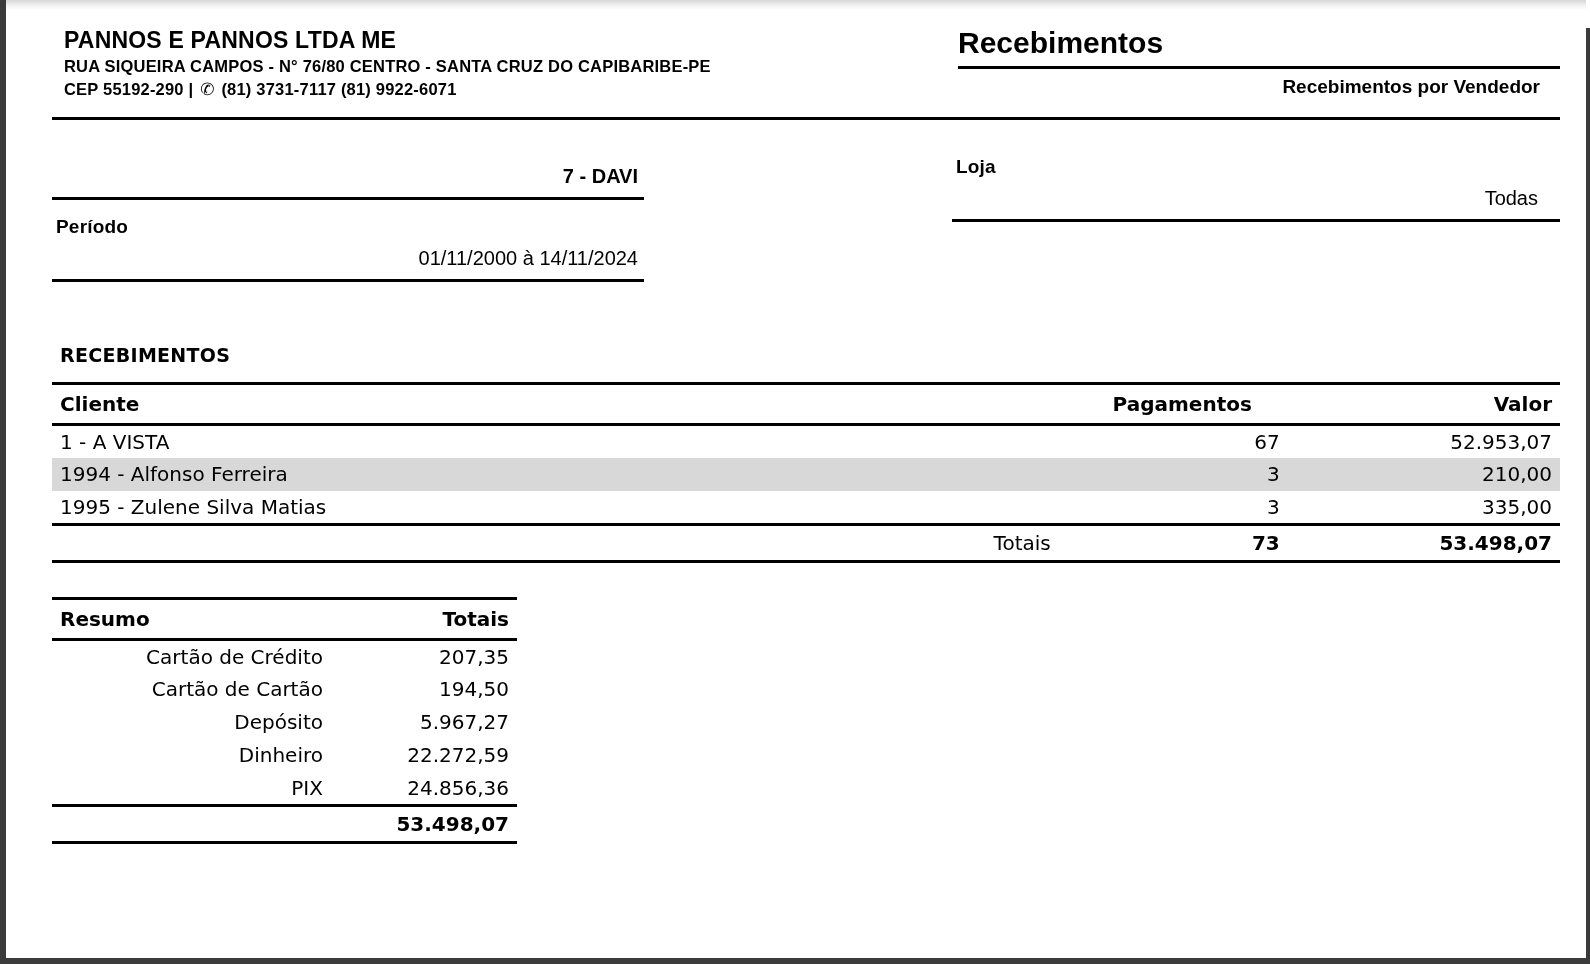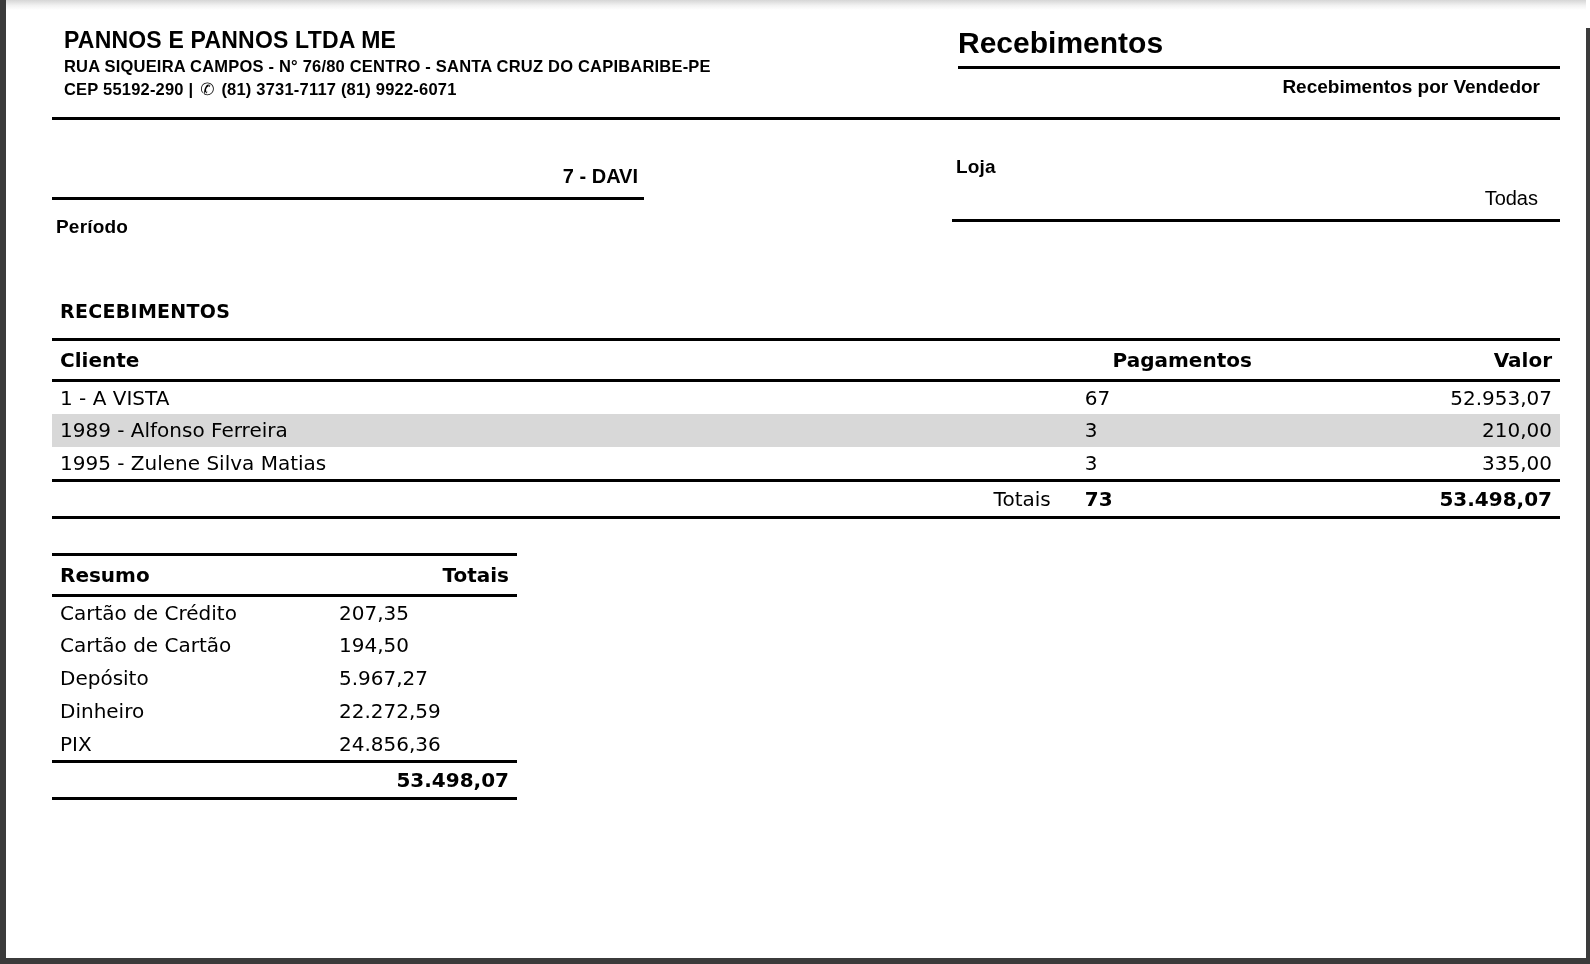--- a/index.html
+++ b/index.html
@@ -52,38 +52,38 @@
   .section-title{font-size:19px;font-weight:bold;margin:0 0 7px 8px;letter-spacing:.3px;}
   table{border-collapse:collapse;width:100%;font-size:20px;margin-top:16px;}
   table.main thead th{
     border-top:3px solid var(--ink);border-bottom:3px solid var(--ink);
     padding:7px 8px;font-size:20px;}
   th.col-cliente{text-align:left;width:1020px;}
   th.col-pagamentos{text-align:center;width:210px;}
   th.col-valor{text-align:right;width:271px;}
   table.main tbody td{padding:4px 8px;height:33px;}
   td.cell-cliente{text-align:left;}
-  td.cell-pagamentos{text-align:left;}
+  td.cell-pagamentos{text-align:right;}
   td.cell-valor{text-align:right;}
   tr.highlight{background:var(--highlight);}
   table.main tbody tr:last-child td{border-bottom:3px solid var(--ink);}
   table.main tfoot td{padding:5px 8px;height:33px;border-bottom:3px solid var(--ink);}
   td.totals-label{text-align:right;padding-right:26px !important;}
   .bold{font-weight:bold;}
 
   
   .resumo-wrap{margin-top:34px;width:465px;}
   table.resumo thead th{
     border-top:3px solid var(--ink);border-bottom:3px solid var(--ink);
     padding:7px 8px;font-size:20px;}
   th.col-resumo{text-align:left;}
   th.col-totais{text-align:right;}
   table.resumo tbody td{padding:4px 8px;height:33px;}
-  td.cell-metodo{text-align:left;}
-  td.cell-total{text-align:left;}
+  td.cell-metodo{text-align:right;}
+  td.cell-total{text-align:right;}
   table.resumo tfoot td{
     border-top:3px solid var(--ink);border-bottom:3px solid var(--ink);
     padding:5px 8px;height:33px;text-align:right;font-weight:bold;}
 </style>
 </head>
 <body>
 
 <div class="frame-top"></div>
 <div class="frame-left"></div>
 <div class="frame-right"></div>
@@ -110,20 +110,21 @@
     </div>
     <hr class="header-rule">
 
     <div class="filters">
       <div>
         <div class="filter-group">
           <div class="filter-value cond bold">7 - DAVI</div>
         </div>
         <div class="filter-group">
           <div class="filter-label cond">Período</div>
+          <div class="filter-value cond">01/11/2000 à 14/11/2024</div>
         </div>
       </div>
       <div>
         <div class="filter-group">
           <div class="filter-label cond">Loja</div>
           <div class="filter-value cond inset">Todas</div>
         </div>
       </div>
     </div>
 
@@ -137,21 +138,21 @@
             <th class="col-valor">Valor</th>
           </tr>
         </thead>
         <tbody>
           <tr>
             <td class="cell-cliente">1 - A VISTA</td>
             <td class="cell-pagamentos">67</td>
             <td class="cell-valor">52.953,07</td>
           </tr>
           <tr class="highlight">
-            <td class="cell-cliente">1989 - Alfonso Ferreira</td>
+            <td class="cell-cliente">1994 - Alfonso Ferreira</td>
             <td class="cell-pagamentos">3</td>
             <td class="cell-valor">210,00</td>
           </tr>
           <tr>
             <td class="cell-cliente">1995 - Zulene Silva Matias</td>
             <td class="cell-pagamentos">3</td>
             <td class="cell-valor">335,00</td>
           </tr>
         </tbody>
         <tfoot>

